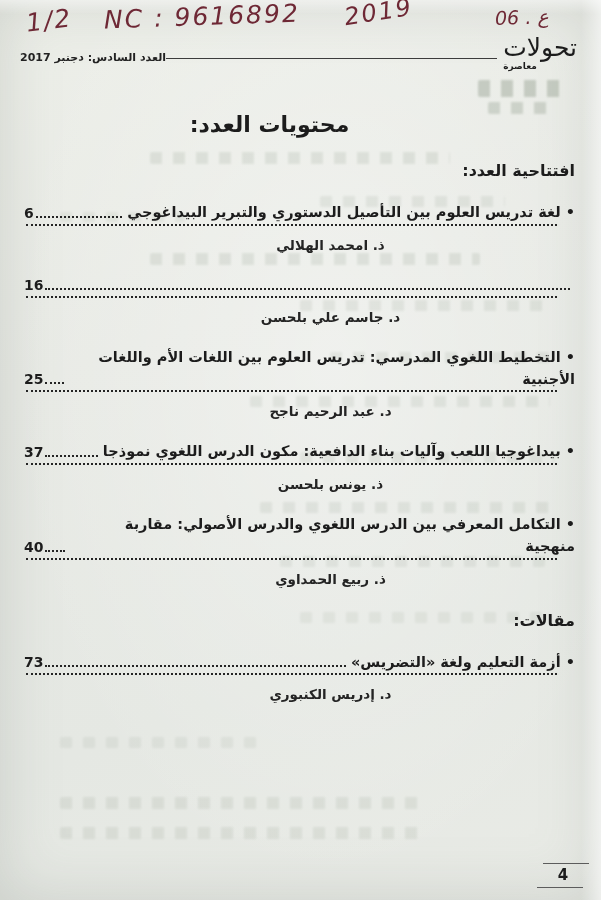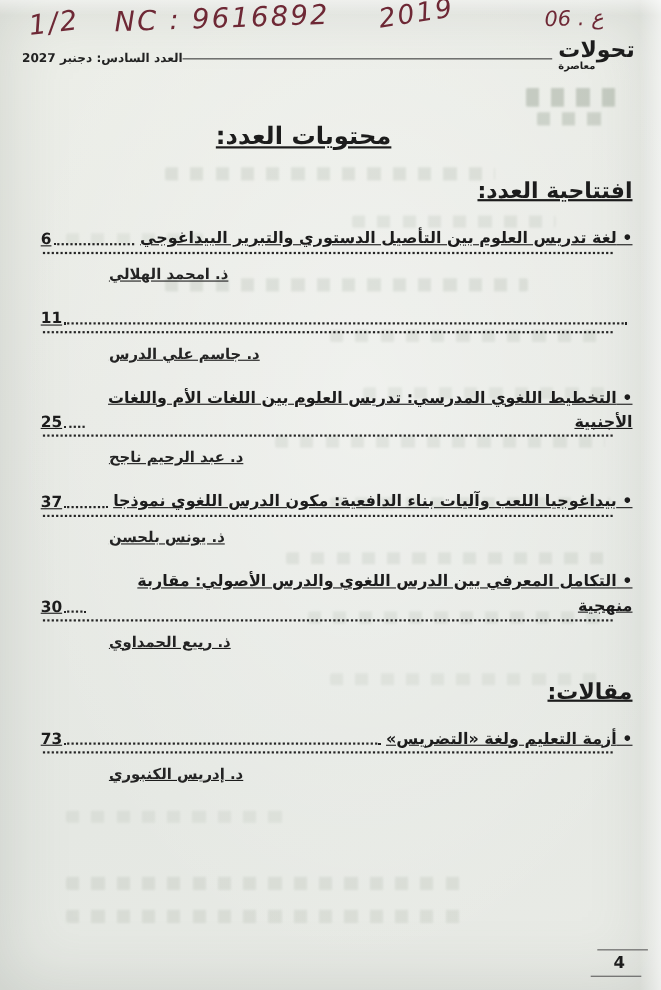--- a/index.html
+++ b/index.html
@@ -22,37 +22,37 @@
   .hand{position:absolute;color:#6e2835;font-style:italic;font-weight:400;
     letter-spacing:2px;white-space:nowrap;}
   .hand-fraction{left:26px;top:6px;font-size:25px;transform:rotate(-7deg);}
   .hand-catalog{left:104px;top:2px;font-size:25px;transform:rotate(-2deg);}
   .hand-year{left:344px;top:-2px;font-size:24px;transform:rotate(-9deg);}
   .hand-issue{right:52px;top:6px;font-size:19px;letter-spacing:3px;transform:rotate(-2deg);direction:rtl;}
 
   
   .masthead{position:absolute;top:36px;right:24px;left:20px;display:flex;align-items:flex-end;}
   .logo{position:relative;padding-bottom:8px;margin-left:6px;}
-  .logo-title{font-size:20px;font-weight:700;line-height:.95;letter-spacing:-1px;}
+  .logo-title{font-size:25px;font-weight:400;line-height:.95;letter-spacing:-1px;}
   .logo-sub{position:absolute;left:0;bottom:-3px;font-size:9px;font-weight:700;letter-spacing:.5px;text-align:center;}
   .mast-rule{flex:1;border-bottom:1.2px solid #3c3c3c;margin-bottom:9px;}
   .issue-line{font-size:11px;font-weight:700;padding-bottom:4px;white-space:nowrap;color:#222;}
 
   
-  .toc{position:absolute;top:112px;right:26px;left:37px;text-decoration:underline;}
+  .toc{position:absolute;top:112px;right:26px;left:24px;}
   .page-title{font-size:22px;font-weight:900;text-align:center;transform:translateX(-30px);margin:0 0 4px;}
-  .section-heading{font-size:20px;font-weight:900;margin:24px 0 0;}
+  .section-heading{font-size:16px;font-weight:900;margin:24px 0 0;}
   .entry{margin-top:22px;}
   .entry-row{display:flex;align-items:flex-end;font-size:14.5px;font-weight:700;line-height:1.5;}
   .entry-title{flex:0 1 auto;}
   .entry-title.cont{padding-right:13px;}
   .bullet::before{content:"• ";}
   .leader{flex:1 1 20px;min-width:16px;border-bottom:2.4px dotted #242424;margin:0 5px 6px 2px;}
   .page-num{direction:ltr;font-size:14px;font-weight:700;}
-  .author{font-size:13.5px;font-weight:700;letter-spacing:.8px;text-align:left;
+  .author{font-size:13.5px;font-weight:700;letter-spacing:.8px;text-align:center;
     padding-left:62px;margin:5px 0 0;color:#242424;}
 
   
   .footer-pagenum{position:absolute;right:8px;bottom:12px;width:60px;text-align:center;}
   .footer-pagenum .bar{border-top:1.6px solid #5c5c5c;margin:0 4px;}
   .footer-pagenum .bar.top{margin-left:10px;}
   .footer-pagenum .bar.bottom{margin-right:10px;}
   .footer-pagenum .num{font-size:15px;font-weight:700;padding:2px 0 3px;direction:ltr;}
 
   
@@ -90,21 +90,21 @@
   <div class="hand hand-catalog">NC : 9616892</div>
   <div class="hand hand-year">2019</div>
   <div class="hand hand-issue">ع . 06</div>
 
   <div class="masthead">
     <div class="logo">
       <div class="logo-title">تحولات</div>
       <div class="logo-sub">معاصرة</div>
     </div>
     <div class="mast-rule"></div>
-    <div class="issue-line">العدد السادس: دجنبر 2027</div>
+    <div class="issue-line">العدد السادس: دجنبر 2017</div>
   </div>
 
   <div class="toc">
     <h1 class="page-title">محتويات العدد:</h1>
     <div id="sections-host">
   <section>
     <h2 class="section-heading">افتتاحية العدد:</h2>
     <div>
   <div class="entry">
     <div class="entry-row">
@@ -120,28 +120,28 @@
     <div class="author">ذ. امحمد الهلالي</div>
   </div>
 </div>
   </section>
 
   <section>
     <div>
   <div class="entry">
     <div class="entry-row">
       <span class="leader"></span>
-      <span class="page-num">11</span>
-    </div>
-    <div class="entry-row" hidden="">
-      <span class="entry-title cont"></span>
-      <span class="leader"></span>
-      <span class="page-num"></span>
-    </div>
-    <div class="author">د. جاسم علي الدرس</div>
+      <span class="page-num">16</span>
+    </div>
+    <div class="entry-row" hidden="">
+      <span class="entry-title cont"></span>
+      <span class="leader"></span>
+      <span class="page-num"></span>
+    </div>
+    <div class="author">د. جاسم علي بلحسن</div>
   </div>
 
   <div class="entry">
     <div class="entry-row">
       <span class="entry-title bullet">التخطيط اللغوي المدرسي: تدريس العلوم بين اللغات الأم واللغات الأجنبية</span>
       <span class="leader"></span>
       <span class="page-num">25</span>
     </div>
     <div class="entry-row" hidden="">
       <span class="entry-title cont"></span>
@@ -162,21 +162,21 @@
       <span class="leader"></span>
       <span class="page-num"></span>
     </div>
     <div class="author">ذ. يونس بلحسن</div>
   </div>
 
   <div class="entry">
     <div class="entry-row">
       <span class="entry-title bullet">التكامل المعرفي بين الدرس اللغوي والدرس الأصولي: مقاربة منهجية</span>
       <span class="leader"></span>
-      <span class="page-num">30</span>
+      <span class="page-num">40</span>
     </div>
     <div class="entry-row" hidden="">
       <span class="entry-title cont"></span>
       <span class="leader"></span>
       <span class="page-num"></span>
     </div>
     <div class="author">ذ. ربيع الحمداوي</div>
   </div>
 
 </div>

